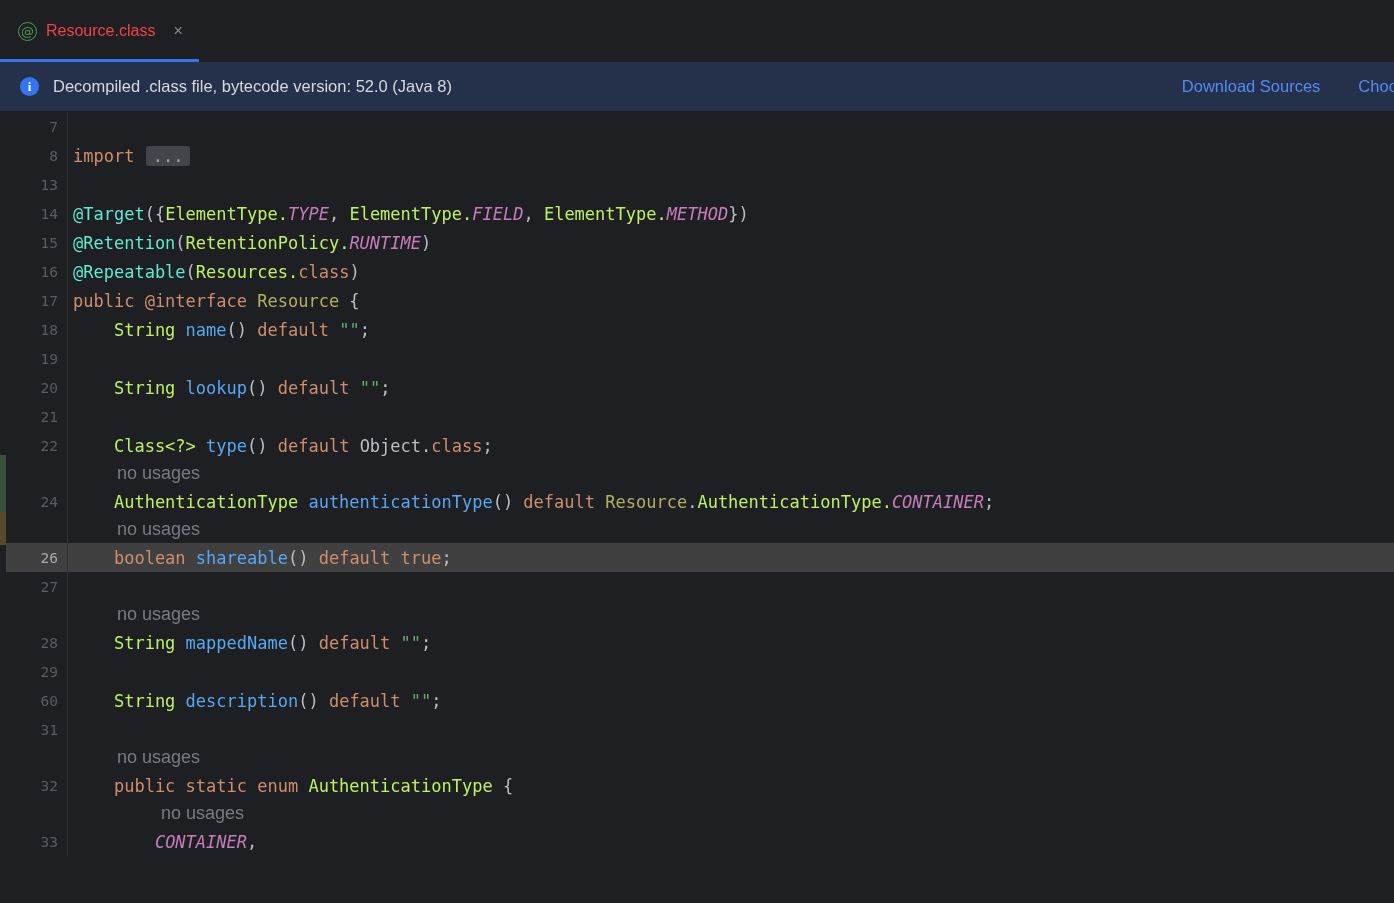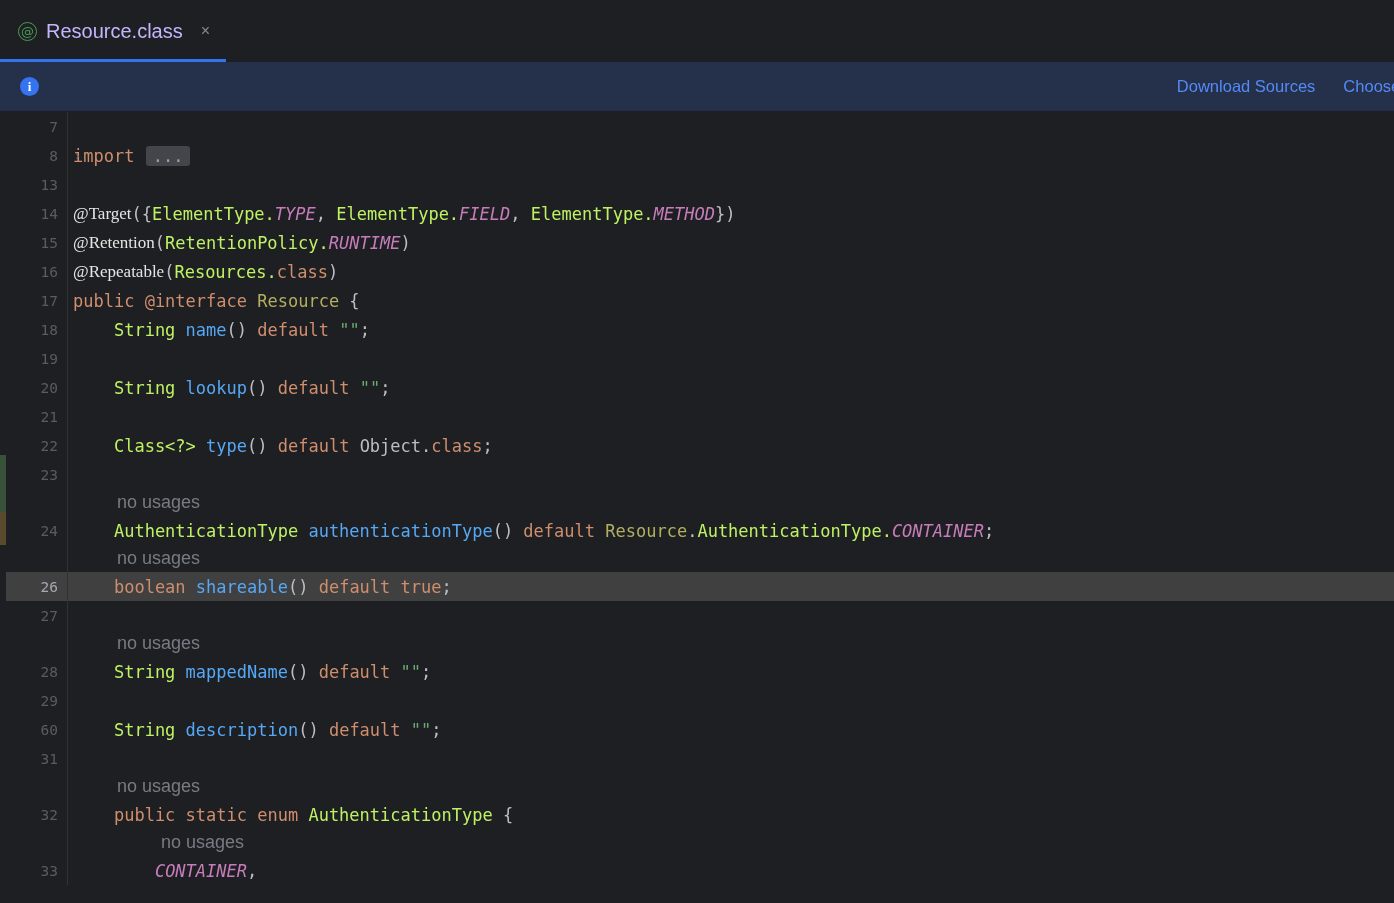--- a/index.html
+++ b/index.html
@@ -45,22 +45,22 @@
     color: #499c54;
     font-size: 13px;
     font-family: "DejaVu Sans", sans-serif;
     display: flex;
     align-items: center;
     justify-content: center;
     line-height: 1;
     flex: 0 0 auto;
   }
   .tab-title {
-    color: #c4b5fd;
-    font-size: 20px;
+    color: #ef4444;
+    font-size: 16px;
     white-space: nowrap;
   }
   .tab-close {
     color: #868a91;
     font-size: 16px;
     margin-left: 9px;
     line-height: 1;
     cursor: pointer;
   }
 
@@ -92,22 +92,22 @@
   .banner-text {
     color: #d6d9de;
     font-size: 16.5px;
     margin-left: 14px;
     white-space: nowrap;
   }
   .banner-actions {
     margin-left: auto;
     display: flex;
     align-items: center;
-    gap: 28px;
-    padding-right: 15px;
+    gap: 38px;
+    padding-right: 0;
     white-space: nowrap;
   }
   .banner-link {
     color: #548af7;
     font-size: 16.5px;
     cursor: pointer;
     white-space: nowrap;
   }
   .banner-link.clipped { margin-right: -46px; }
 
@@ -179,21 +179,21 @@
   .row.hint { height: 27px; }
   .hint-text {
     font-family: "Liberation Sans", sans-serif;
     font-size: 18px;
     color: #777b83;
     white-space: pre;
   }
 
   
   .t-kw      { color: #cf8e6d; }   
-  .t-anno    { color: #e5e5e5; font-family: Liberation Serif, serif; }   
+  .t-anno    { color: #5eead4; }   
   .t-class   { color: #bef264; }   
   .t-static  { color: #c77dbb; font-style: italic; } 
   .t-method  { color: #56a8f5; }   
   .t-string  { color: #6aab73; }   
   .t-punct   { color: #bcbec4; }
   .t-ref     { color: #b3ae60; }   
 
   .fold-placeholder {
     background: #43454a;
     color: #9da0a8;
@@ -208,20 +208,21 @@
 <div class="tabbar">
   <div class="tab active">
     <span class="tab-icon">@</span>
     <span class="tab-title">Resource.class</span>
     <span class="tab-close">×</span>
   </div>
 </div>
 
 <div class="banner">
   <span class="banner-info-icon">i</span>
+  <span class="banner-text">Decompiled .class file, bytecode version: 52.0 (Java 8)</span>
   <div class="banner-actions">
     <span class="banner-link">Download Sources</span>
     <span class="banner-link clipped">Choose So</span>
   </div>
 </div>
 
 <div class="editor">
   <div class="vcs-strip" id="vcs-strip">
       <div class="vcs-mark" style="background: rgb(55, 82, 57); top: 343px; height: 57px;"></div>
       <div class="vcs-mark" style="background: rgb(88, 74, 45); top: 400px; height: 33px;"></div>
@@ -293,26 +294,20 @@
           <span class="lineno">21</span>
         </div>
         <div class="code"></div>
       </div>
       <div class="row">
         <div class="gutter">
           <span class="lineno">22</span>
         </div>
         <div class="code"><span class="t-class">    Class&lt;?&gt; </span><span class="t-method">type</span><span class="t-punct">() </span><span class="t-kw">default</span><span class="t-punct"> Object.</span><span class="t-kw">class</span><span class="t-punct">;</span></div>
       </div>
-      <div class="row">
-        <div class="gutter">
-          <span class="lineno">23</span>
-        </div>
-        <div class="code"></div>
-      </div>
       <div class="row hint">
         <div class="gutter"></div>
         <div class="code"><span class="hint-text" style="margin-left: 44px;">no usages</span></div>
       </div>
       <div class="row">
         <div class="gutter">
           <span class="lineno">24</span>
         </div>
         <div class="code"><span class="t-class">    AuthenticationType </span><span class="t-method">authenticationType</span><span class="t-punct">() </span><span class="t-kw">default</span><span class="t-punct"> </span><span class="t-ref">Resource</span><span class="t-punct">.</span><span class="t-class">AuthenticationType.</span><span class="t-static">CONTAINER</span><span class="t-punct">;</span></div>
       </div>

